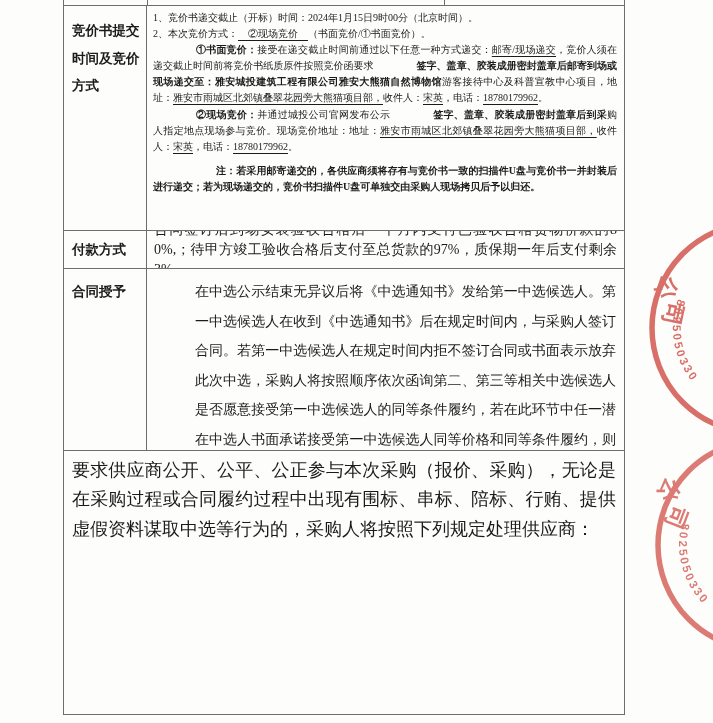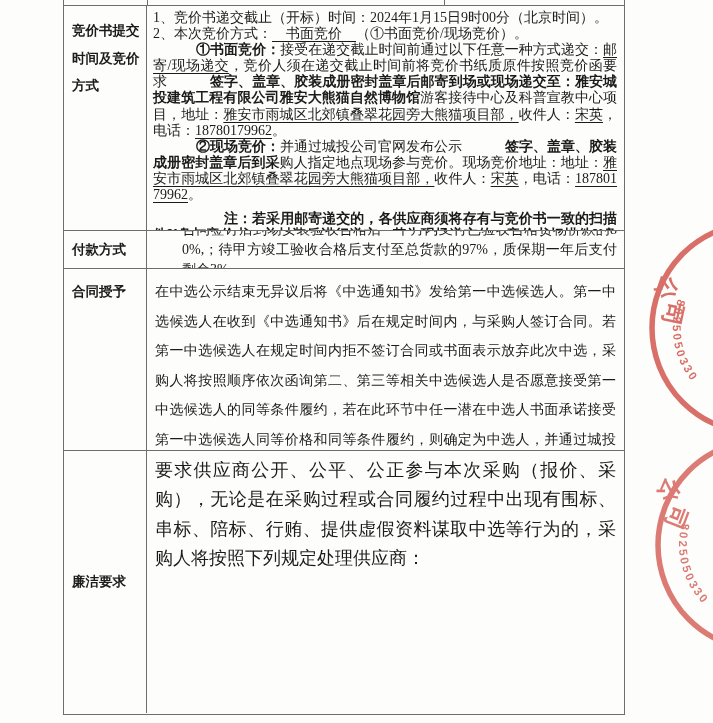--- a/index.html
+++ b/index.html
@@ -29,22 +29,22 @@
   .partial-row{
     position:relative;
     height:6px;
     border-bottom:1px solid var(--line);
   }
   .stub{position:absolute;top:0;width:1px;height:6px;background:var(--line);}
   .stub.s1{left:83px;}
   .stub.s2{left:380px;}
   .row{display:flex;border-bottom:1px solid var(--line);overflow:hidden;}
   .row.r1{height:225px;}
-  .row.r2{height:38px;gap:28px;}
-  .row.r3{height:182px;}
+  .row.r2{height:38px;}
+  .row.r3{height:182px;gap:40px;}
   .row.r4{height:262px;border-bottom:none;}
   .hcell{
     width:83px;
     flex:0 0 83px;
     border-right:1px solid var(--line);
     font-weight:bold;
     font-size:13.5px;
     padding-left:8px;
     padding-right:6px;
     word-break:break-all;
@@ -52,21 +52,21 @@
   }
   .r1 .hcell{padding-top:11px;line-height:27.5px;}
   .r2 .hcell,.r4 .hcell{display:flex;align-items:center;line-height:18px;}
   .r3 .hcell{padding-top:14px;line-height:18px;}
   .ccell{
     flex:1 1 auto;
     overflow:hidden;
     text-align:justify;
     word-break:break-all;
   }
-  .r1 .ccell{padding:4px 7px 0 6px;font-size:14px;line-height:16.1px;}
+  .r1 .ccell{padding:4px 7px 0 6px;font-size:10px;line-height:16.1px;}
   .r2 .ccell{display:flex;flex-direction:column;justify-content:center;padding:0 7px 0 7px;font-size:14px;line-height:20px;}
   .r3 .ccell{padding:8px 8px 0 8px;font-size:14px;line-height:29.5px;}
   .r4 .ccell{padding:5px 8px 0 8px;font-size:18px;line-height:29.3px;}
   .para{margin:0;}
   .para.note{text-indent:2em;margin-top:8px;}
   .b{font-weight:bold;margin-left:43px;}
   .u{text-decoration:underline;text-underline-offset:3px;}
   
   .seal{
     position:absolute;
@@ -98,21 +98,21 @@
 
   <div class="partial-row">
     <span class="stub s1"></span>
     <span class="stub s2"></span>
   </div>
 
   <div class="row r1">
     <div class="hcell">竞价书提交时间及竞价方式</div>
     <div class="ccell">
         <p class="para"><span>1、竞价书递交截止（开标）时间：2024年1月15日9时00分（北京时间）。</span></p>
-        <p class="para"><span>2、本次竞价方式：</span><span class="u">　书面竞价　</span><span>（①书面竞价/现场竞价）。</span></p>
+        <p class="para"><span>2、本次竞价方式：</span><span class="u">　②现场竞价　</span><span>（书面竞价/①书面竞价）。</span></p>
         <p class="para"><span class="b">①书面竞价：</span><span>接受在递交截止时间前通过以下任意一种方式递交：</span><span class="u">邮寄/现场递交</span><span>，竞价人须在递交截止时间前将竞价书纸质原件按照竞价函要求</span><span class="b">签字、盖章、胶装成册密封盖章后邮寄到场或现场递交至：雅安城投建筑工程有限公司雅安大熊猫自然博物馆</span><span>游客接待中心及科普宣教中心项目，地址：</span><span class="u">雅安市雨城区北郊镇叠翠花园旁大熊猫项目部，</span><span>收件人：</span><span class="u">宋英</span><span>，电话：</span><span class="u">18780179962</span><span>。</span></p>
         <p class="para"><span class="b">②现场竞价：</span><span>并通过城投公司官网发布公示</span><span class="b">签字、盖章、胶装成册密封盖章后到采</span><span>购人指定地点现场参与竞价。现场竞价地址：地址：</span><span class="u">雅安市雨城区北郊镇叠翠花园旁大熊猫项目部，</span><span>收件人：</span><span class="u">宋英</span><span>，电话：</span><span class="u">18780179962</span><span>。</span></p>
         <p class="para note"><span class="b">注：若采用邮寄递交的，各供应商须将存有与竞价书一致的扫描件U盘与竞价书一并封装后进行递交；若为现场递交的，竞价书扫描件U盘可单独交由采购人现场拷贝后予以归还。</span></p>
       </div>
   </div>
 
   <div class="row r2">
     <div class="hcell">付款方式</div>
     <div class="ccell">
         <p class="para"><span>合同签订后到场安装验收合格后一个月内支付已验收合格货物价款的80%,；待甲方竣工验收合格后支付至总货款的97%，质保期一年后支付剩余3%。</span></p>
@@ -120,21 +120,20 @@
   </div>
 
   <div class="row r3">
     <div class="hcell">合同授予</div>
     <div class="ccell">
         <p class="para"><span>在中选公示结束无异议后将《中选通知书》发给第一中选候选人。第一中选候选人在收到《中选通知书》后在规定时间内，与采购人签订合同。若第一中选候选人在规定时间内拒不签订合同或书面表示放弃此次中选，采购人将按照顺序依次函询第二、第三等相关中选候选人是否愿意接受第一中选候选人的同等条件履约，若在此环节中任一潜在中选人书面承诺接受第一中选候选人同等价格和同等条件履约，则确定为中选人，并通过城投公司官网发布公示。</span></p>
       </div>
   </div>
 
   <div class="row r4">
-    <div class="hcell">廉洁要求</div>
     <div class="ccell">
         <p class="para"><span>要求供应商公开、公平、公正参与本次采购（报价、采购），无论是在采购过程或合同履约过程中出现有围标、串标、陪标、行贿、提供虚假资料谋取中选等行为的，采购人将按照下列规定处理供应商：</span></p>
       </div>
   </div>
 
 </div>
 
 <svg class="seal seal1" width="115" height="215" viewBox="598 220 115 215" aria-hidden="true">
   <circle class="seal-ring" cx="757" cy="328" r="105"></circle>
   <path id="sealArc1" d="M 678 299 A 84 84 0 0 0 757 412" fill="none"></path>

